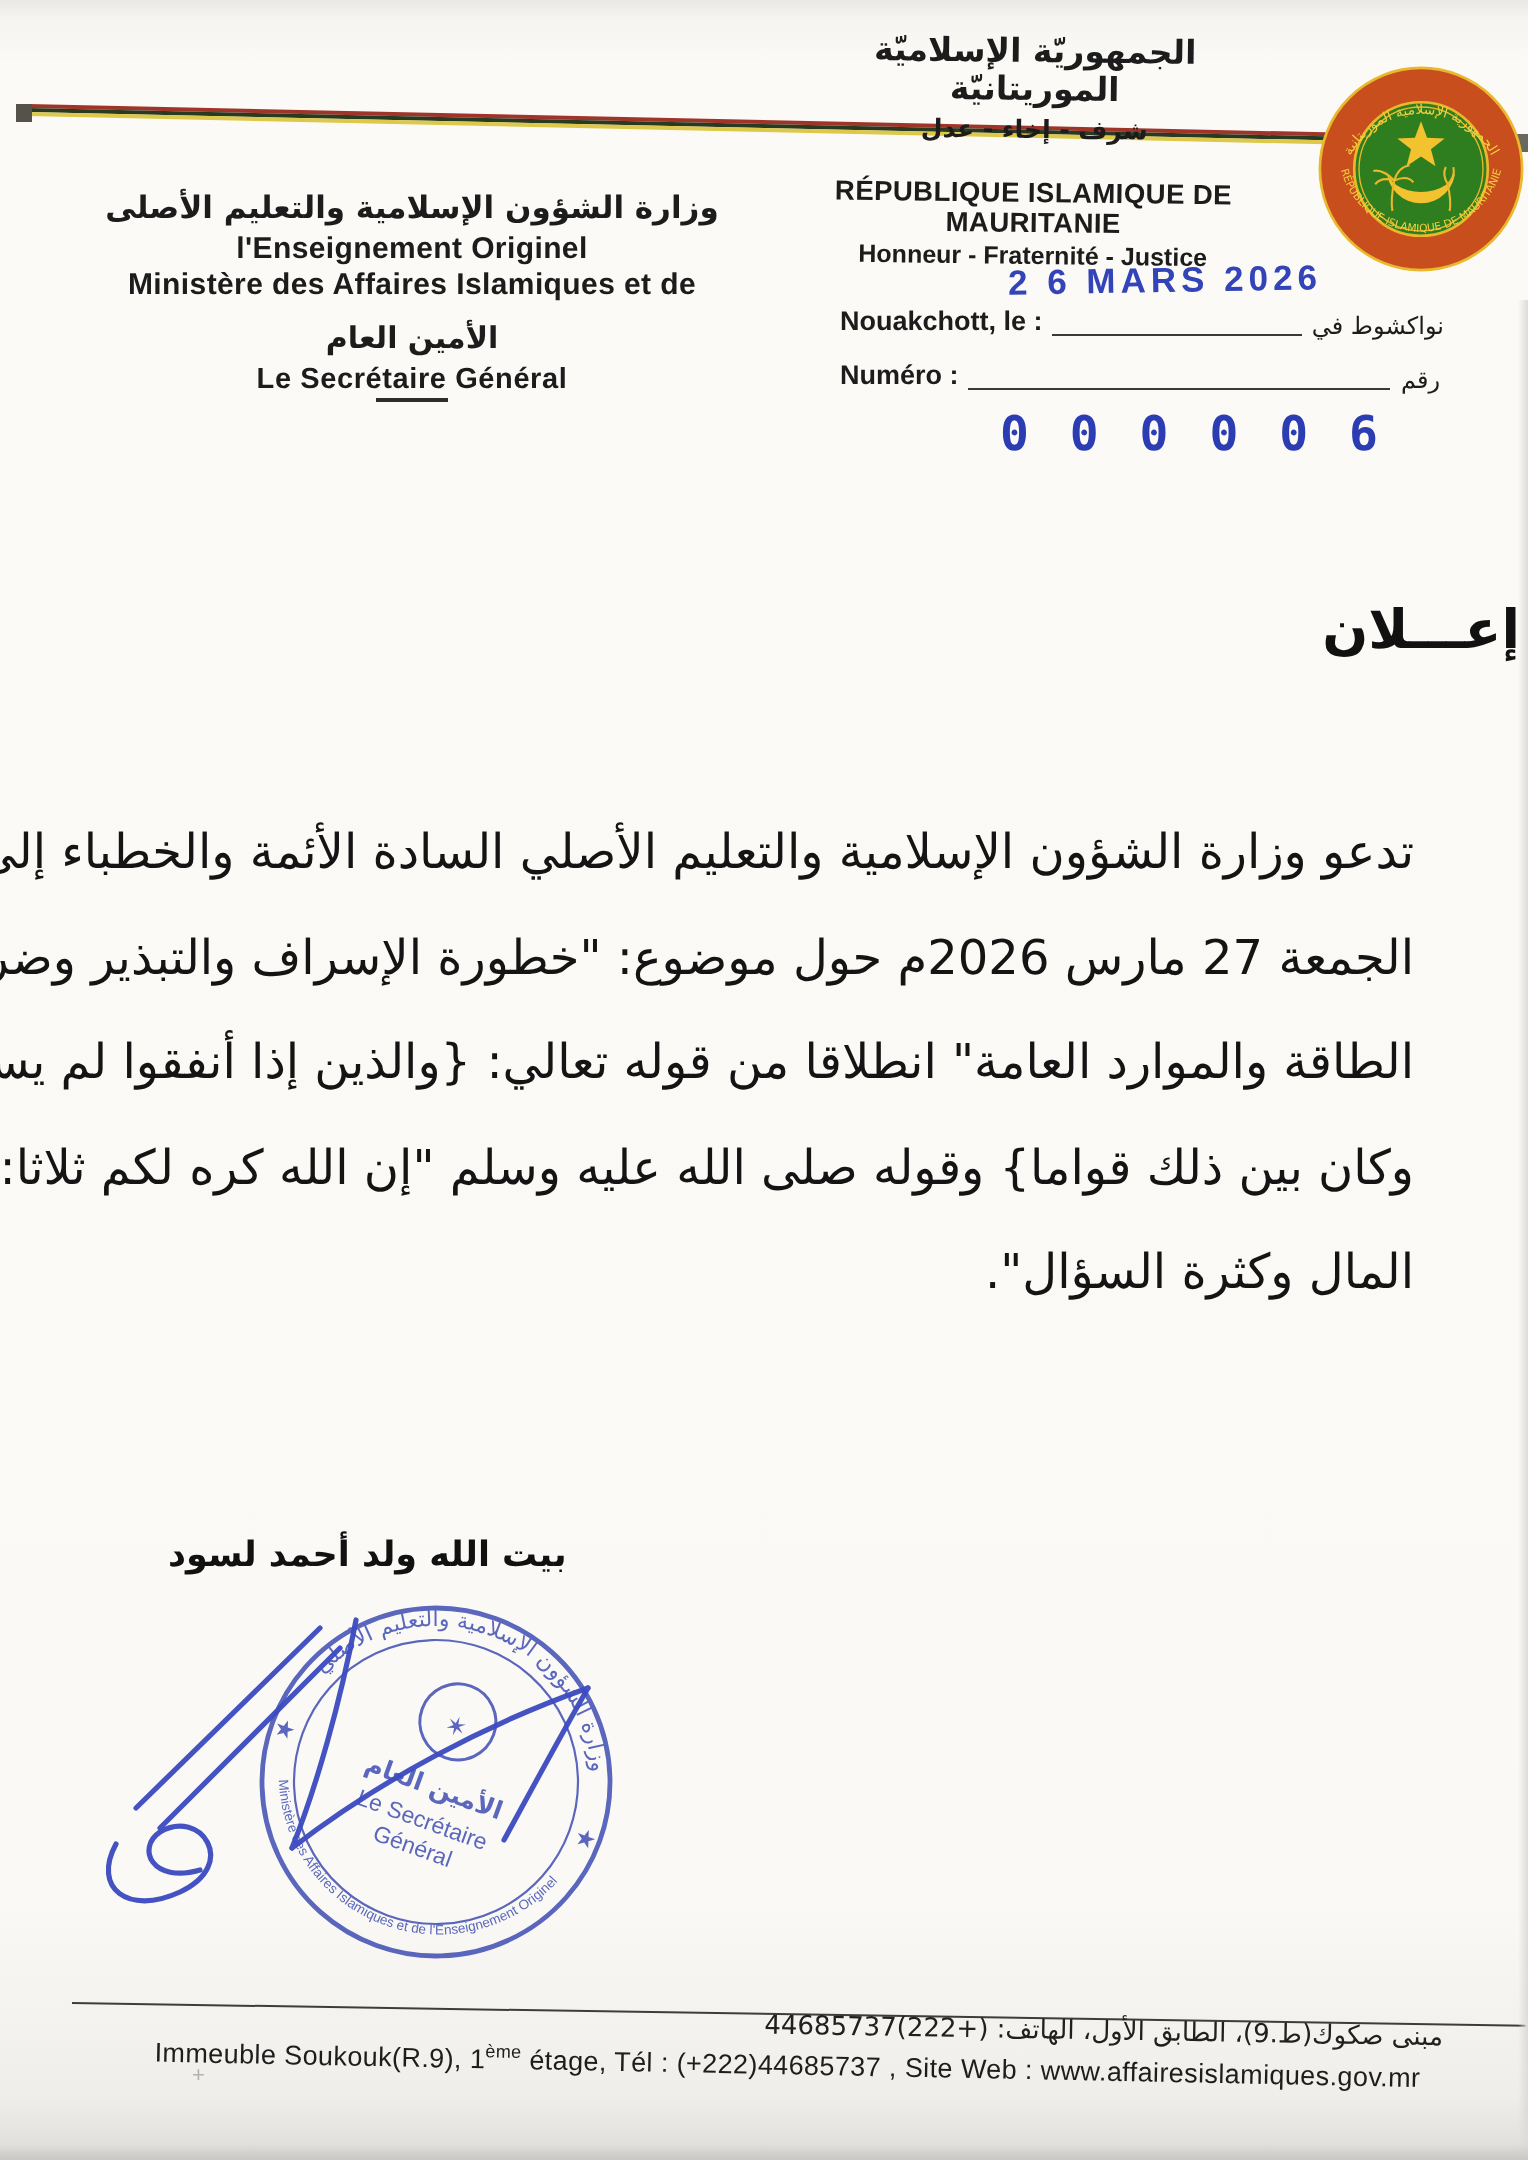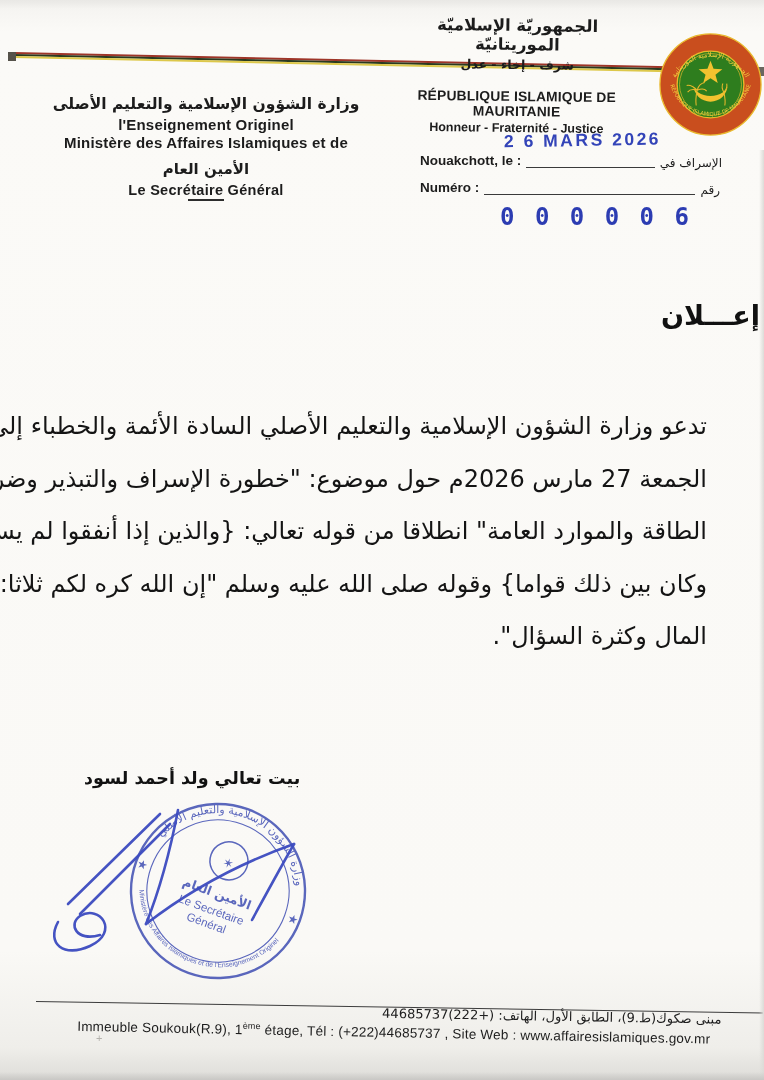--- a/index.html
+++ b/index.html
@@ -112,42 +112,42 @@
     <text font-family="DejaVu Sans" font-size="5.6" fill="#f3d03e">
       <textPath href="#sealArcBot" startOffset="50%" text-anchor="middle">RÉPUBLIQUE ISLAMIQUE DE MAURITANIE</textPath>
     </text>
   </svg>
 
   <div class="abs date-stamp fr">2 6 MARS 2026</div>
 
   <div class="abs fieldrow row-city">
     <span class="lab fr">Nouakchott, le :</span>
     <span class="rule"></span>
-    <span class="arlab ar">الإسراف في</span>
+    <span class="arlab ar">نواكشوط في</span>
   </div>
 
   <div class="abs fieldrow row-num">
     <span class="lab fr">Numéro :</span>
     <span class="rule"></span>
     <span class="arlab ar">رقم</span>
   </div>
 
   <div class="abs num-stamp">0 0 0 0 0 6</div>
 
   <div class="abs doc-title ar">إعـــلان</div>
 
   <div class="abs body-text ar" dir="rtl">
     <div class="bl">تدعو وزارة الشؤون الإسلامية والتعليم الأصلي السادة الأئمة والخطباء إلى توحيد خطبة</div>
     <div class="bl">الجمعة 27 مارس 2026م حول موضوع: "خطورة الإسراف والتبذير وضرورة ترشيد</div>
     <div class="bl">الطاقة والموارد العامة" انطلاقا من قوله تعالي: {والذين إذا أنفقوا لم يسرفوا ولم يقتروا</div>
     <div class="bl">وكان بين ذلك قواما} وقوله صلى الله عليه وسلم "إن الله كره لكم ثلاثا: قيل وقال وإضاعة</div>
     <div class="bl last">المال وكثرة السؤال".</div>
   </div>
 
-  <div class="abs sig-name ar">بيت تعالي ولد أحمد لسود</div>
+  <div class="abs sig-name ar">بيت الله ولد أحمد لسود</div>
 
   <svg class="abs stamp-wrap" viewBox="0 0 184 184">
     <g fill="none" stroke="#4553b5">
       <circle cx="92" cy="92" r="87" stroke-width="2.4"></circle>
       <circle cx="92" cy="92" r="71" stroke-width="1.1"></circle>
       <circle cx="92" cy="60" r="19" stroke-width="1.5"></circle>
     </g>
     <path id="stArcTop" d="M 14,92 A 78,78 0 0 1 170,92" fill="none"></path>
     <path id="stArcBot" d="M 12,88 A 80,80 0 0 0 172,88" fill="none"></path>
     <text font-family="DejaVu Sans" font-size="11" fill="#4553b5">

